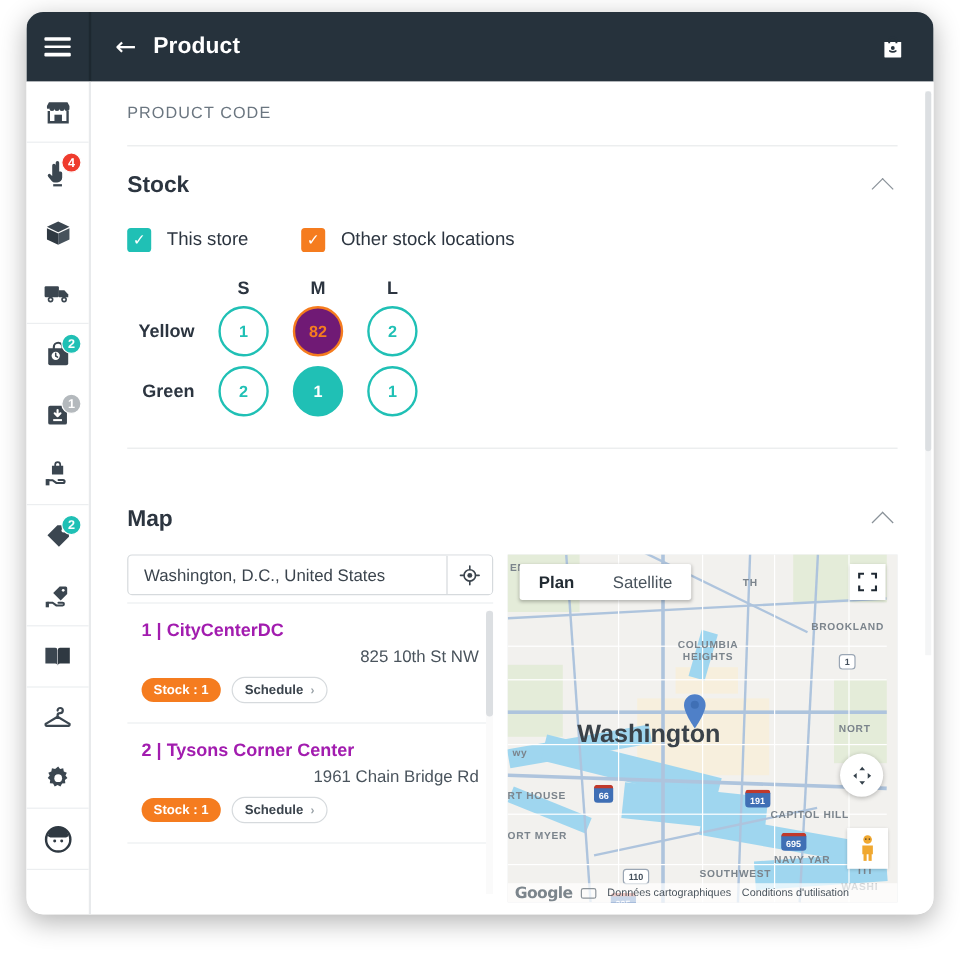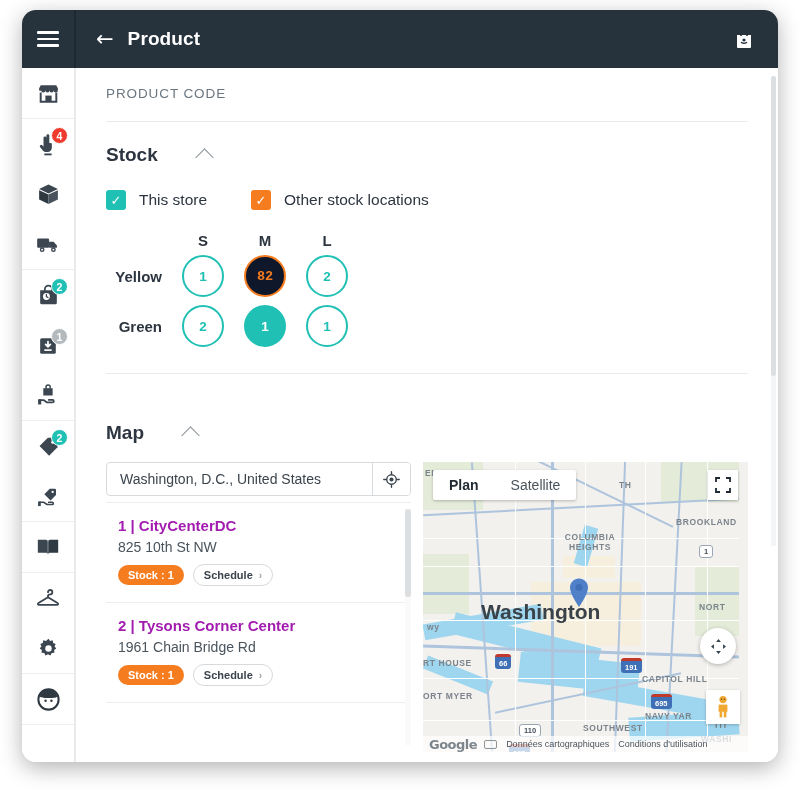--- a/index.html
+++ b/index.html
@@ -116,21 +116,21 @@
     color: #6b7680;
     font-size: 13.5px;
     letter-spacing: 0.9px;
     padding-top: 18px;
     padding-bottom: 20px;
   }
   .divider { height: 1px; background: #e8eaec; }
 
   .section { padding-top: 22px; }
   .section-head {
-    display: flex; align-items: center; justify-content: flex-start;
+    display: flex; align-items: center; justify-content: space-between;
     padding-bottom: 4px;
     gap: 40px;
   }
   .section-title {
     font-size: 19px; font-weight: bold; color: #2c3540;
   }
   .chev-up {
     width: 13px; height: 13px;
     border-left: 1.8px solid #8a9299;
     border-top: 1.8px solid #8a9299;
@@ -163,21 +163,21 @@
     display: flex; align-items: center; justify-content: center;
   }
   .col-head { font-size: 15px; font-weight: bold; color: #2c3540; }
   .circle {
     width: 42px; height: 42px; border-radius: 50%;
     display: flex; align-items: center; justify-content: center;
     font-size: 13.5px; font-weight: bold;
     border: 2.2px solid transparent;
   }
   .circle.outline-teal { border-color: #20c0b5; color: #20c0b5; background: #fff; }
-  .circle.outline-orange { border-color: #f57c1f; color: #f57c1f; background: #0f172a; font-family: Liberation Mono, monospace; }
+  .circle.outline-orange { border-color: #f57c1f; color: #f57c1f; background: #701a75; }
   .circle.fill-teal { background: #20c0b5; color: #ffffff; border-color: #20c0b5; }
   .head-line { margin-bottom: 6px; }
   .grid-line.data { margin-bottom: 8px; }
 
   
   .map-section { margin-top: 26px; }
   .map-body { display: flex; margin-top: 14px; }
   .map-left { width: 305px; flex: none; position: relative; }
   .searchbar {
     display: flex;
@@ -207,21 +207,21 @@
     height: 243px;
     overflow: hidden;
     position: relative;
     border-top: 1px solid #eceef0;
   }
   .loc-item {
     padding: 14px 12px 16px 12px;
     border-bottom: 1px solid #eceef0;
   }
   .loc-name { font-size: 15px; font-weight: bold; color: #a21caf; }
-  .loc-addr { font-size: 14px; color: #4a545d; margin-top: 5px; }
+  .loc-addr { font-size: 14px; color: #4a545d; margin-top: 5px; text-align: right; }
   .loc-actions { display: flex; align-items: center; margin-top: 9px; }
   .pill-stock {
     background: #f57c1f; color: #ffffff;
     font-size: 11px; font-weight: bold;
     border-radius: 11px; padding: 4px 10px;
   }
   .pill-sched {
     margin-left: 9px;
     border: 1px solid #d6dadd; color: #3b444d;
     font-size: 11px; font-weight: bold;

